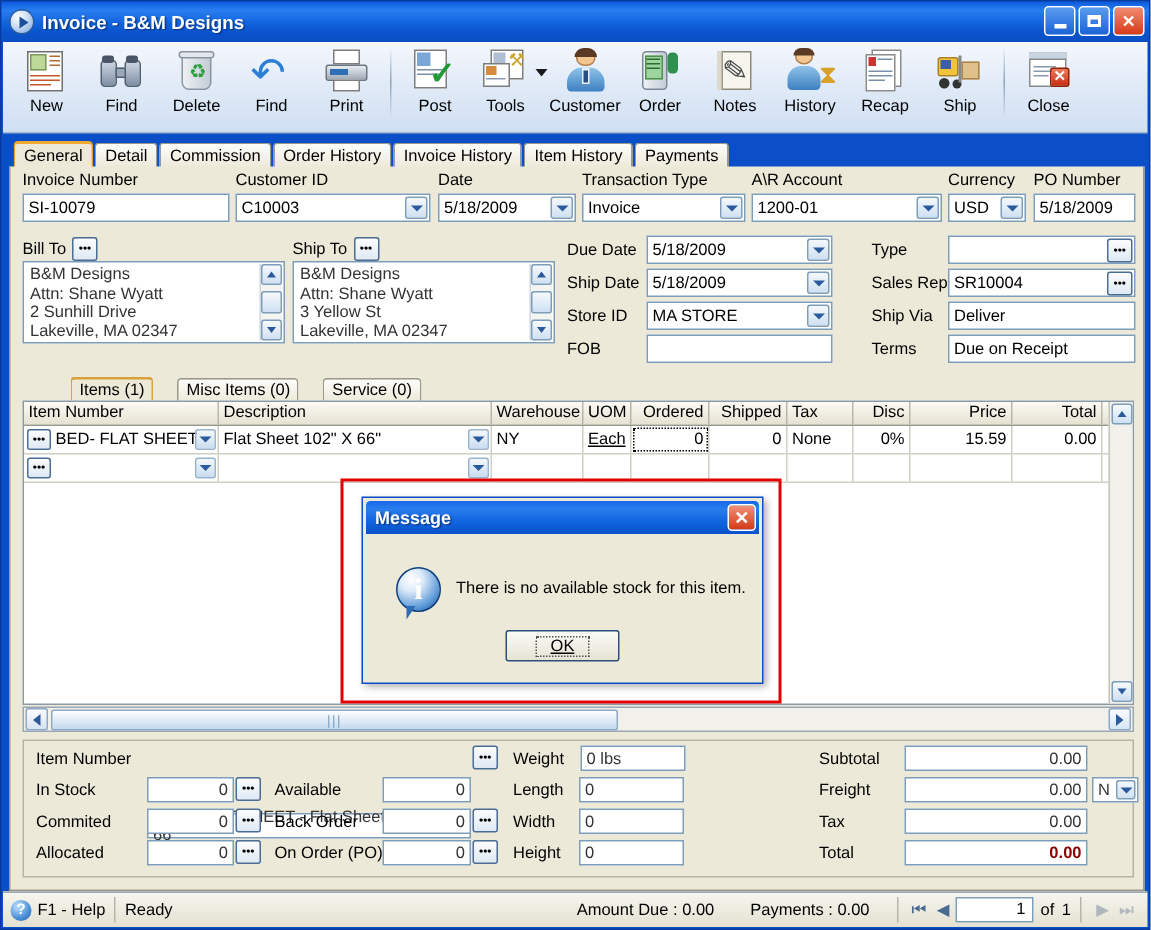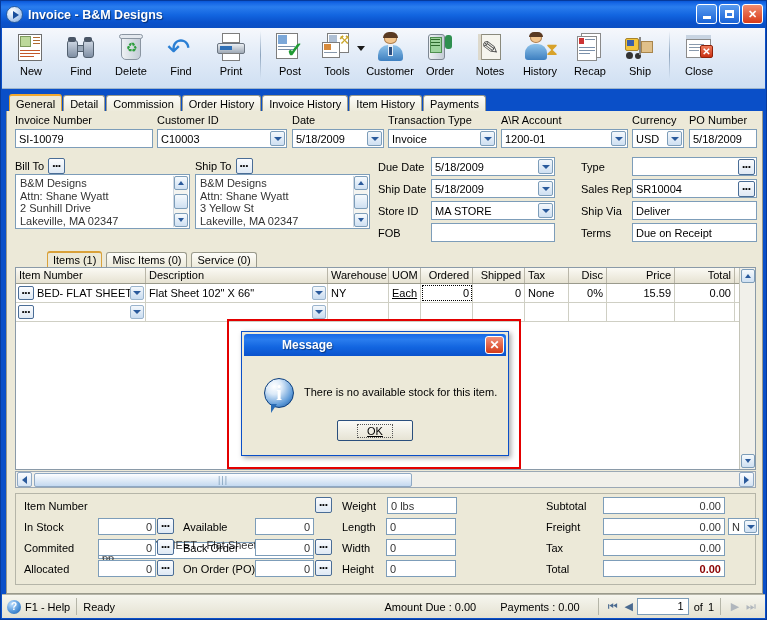--- a/index.html
+++ b/index.html
@@ -147,21 +147,21 @@
   }
   .sbb.up::after { content:""; border-left:3px solid transparent; border-right:3px solid transparent; border-bottom:4px solid #2a5a9c; }
   .sbb.dn::after { content:""; border-left:3px solid transparent; border-right:3px solid transparent; border-top:4px solid #2a5a9c; }
   .sbthumb {
     width: 14px; height: 15px;
     background: linear-gradient(to bottom,#f6fafd,#cfe0f2);
     border: 1px solid #7d9db9; border-radius: 2px;
   }
 
   
-  .itabs { position: absolute; left: 8px; top: 140px; display: flex; gap: 4px; align-items: flex-end; padding-left: 32px; }
+  .itabs { position: absolute; left: 8px; top: 140px; display: flex; gap: 16px; align-items: flex-end; padding-left: 32px; }
   .itab {
     height: 16px; padding: 0 5px; line-height: 15px; font-size: 11px;
     background: linear-gradient(to bottom,#fdfdfa,#ece9d8);
     border: 1px solid #9a9a8c; border-bottom: none; border-radius: 3px 3px 0 0;
   }
   .itab.active { background:#ece9d8; border-top:2px solid #f0a830; border-color:#d9a13a #d9a13a #ece9d8 #d9a13a; height:17px; }
 
   .grid {
     position: absolute; left: 8px; top: 156px; width: 741px; height: 203px;
     background: #fff; border: 1px solid #8a9aa8;
@@ -250,21 +250,21 @@
   
   .dlg {
     position: absolute; left: 240px; top: 330px; width: 268px; height: 125px;
     background: #ece9d8; border: 1px solid #0a4fc8; z-index: 50;
     box-shadow: 2px 2px 5px rgba(0,0,0,0.35);
   }
   .dlg-tb {
     height: 22px; margin: 2px 2px 0 2px;
     background: linear-gradient(to bottom,#1768e6 0%, #2a7dee 25%, #1265e0 60%, #0a52cc 100%);
     border-radius: 3px 3px 0 0;
-    display: flex; align-items: center; justify-content: space-between; padding-left: 32px;
+    display: flex; align-items: center; justify-content: space-between;
   }
   .dlg-title { color:#fff; font-weight:bold; font-size:12px; margin-left:6px;
     text-shadow: 1px 1px 1px rgba(0,0,0,0.4); }
   .dlg-x {
     width: 19px; height: 18px; margin-right: 2px; border-radius: 3px;
     border: 1px solid #fff;
     background: linear-gradient(to bottom,#f2907a,#d33a18);
     color:#fff; font-weight:bold; font-size:12px;
     display:flex; align-items:center; justify-content:center;
   }

